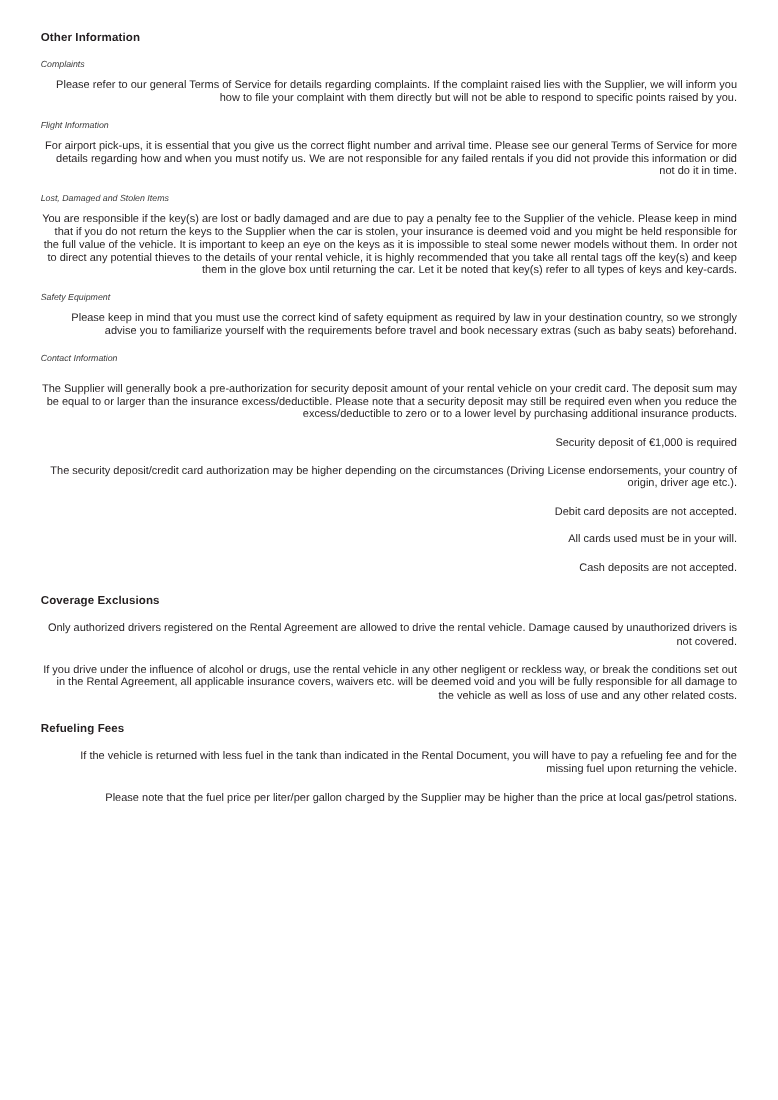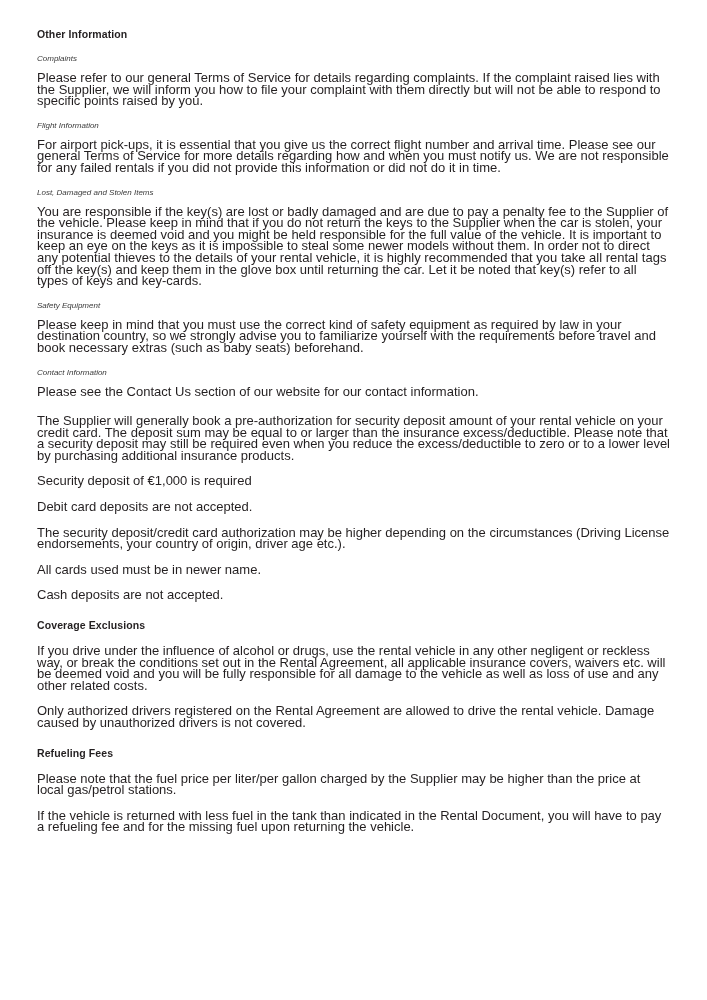--- a/index.html
+++ b/index.html
@@ -32,25 +32,25 @@
     margin-top: 18px;
   }
   .sub-title {
     font-size: 8px;
     font-weight: normal;
     margin: 0 0 9px 0;
     color: #3a3a3a;
     font-style: italic;
   }
   p.body-text {
-    font-size: 13px;
+    font-size: 10px;
     line-height: 11.6px;
     margin: 0 0 14px 0;
     color: #231f20;
-    text-align: left;
+    text-align: right;
   }
   p.body-text:last-child {
     margin-bottom: 0;
   }
   .block {
     margin-bottom: 14px;
   }
   .block:last-child {
     margin-bottom: 0;
   }
@@ -81,38 +81,37 @@
       <p class="body-text">You are responsible if the key(s) are lost or badly damaged and are due to pay a penalty fee to the Supplier of the vehicle. Please keep in mind that if you do not return the keys to the Supplier when the car is stolen, your insurance is deemed void and you might be held responsible for the full value of the vehicle. It is important to keep an eye on the keys as it is impossible to steal some newer models without them. In order not to direct any potential thieves to the details of your rental vehicle, it is highly recommended that you take all rental tags off the key(s) and keep them in the glove box until returning the car. Let it be noted that key(s) refer to all types of keys and key-cards.</p>
     </div>
 
     <div class="block">
       <div class="sub-title">Safety Equipment</div>
       <p class="body-text">Please keep in mind that you must use the correct kind of safety equipment as required by law in your destination country, so we strongly advise you to familiarize yourself with the requirements before travel and book necessary extras (such as baby seats) beforehand.</p>
     </div>
 
     <div class="block">
       <div class="sub-title">Contact Information</div>
-      <p class="body-text">Please see the Contact Us section of our website for our contact information.</p>
     </div>
   </div>
 
   <div class="section gap-top">
     <p class="body-text">The Supplier will generally book a pre-authorization for security deposit amount of your rental vehicle on your credit card. The deposit sum may be equal to or larger than the insurance excess/deductible. Please note that a security deposit may still be required even when you reduce the excess/deductible to zero or to a lower level by purchasing additional insurance products.</p>
     <p class="body-text">Security deposit of €1,000 is required</p>
+    <p class="body-text">The security deposit/credit card authorization may be higher depending on the circumstances (Driving License endorsements, your country of origin, driver age etc.).</p>
     <p class="body-text">Debit card deposits are not accepted.</p>
-    <p class="body-text">The security deposit/credit card authorization may be higher depending on the circumstances (Driving License endorsements, your country of origin, driver age etc.).</p>
-    <p class="body-text">All cards used must be in newer name.</p>
+    <p class="body-text">All cards used must be in your will.</p>
     <p class="body-text">Cash deposits are not accepted.</p>
   </div>
 
   <div class="section gap-top">
     <h2 class="section-title">Coverage Exclusions</h2>
+    <p class="body-text">Only authorized drivers registered on the Rental Agreement are allowed to drive the rental vehicle. Damage caused by unauthorized drivers is not covered.</p>
     <p class="body-text">If you drive under the influence of alcohol or drugs, use the rental vehicle in any other negligent or reckless way, or break the conditions set out in the Rental Agreement, all applicable insurance covers, waivers etc. will be deemed void and you will be fully responsible for all damage to the vehicle as well as loss of use and any other related costs.</p>
-    <p class="body-text">Only authorized drivers registered on the Rental Agreement are allowed to drive the rental vehicle. Damage caused by unauthorized drivers is not covered.</p>
   </div>
 
   <div class="section gap-top">
     <h2 class="section-title">Refueling Fees</h2>
+    <p class="body-text">If the vehicle is returned with less fuel in the tank than indicated in the Rental Document, you will have to pay a refueling fee and for the missing fuel upon returning the vehicle.</p>
     <p class="body-text">Please note that the fuel price per liter/per gallon charged by the Supplier may be higher than the price at local gas/petrol stations.</p>
-    <p class="body-text">If the vehicle is returned with less fuel in the tank than indicated in the Rental Document, you will have to pay a refueling fee and for the missing fuel upon returning the vehicle.</p>
   </div>
 
 </div>
 
 </body></html>

